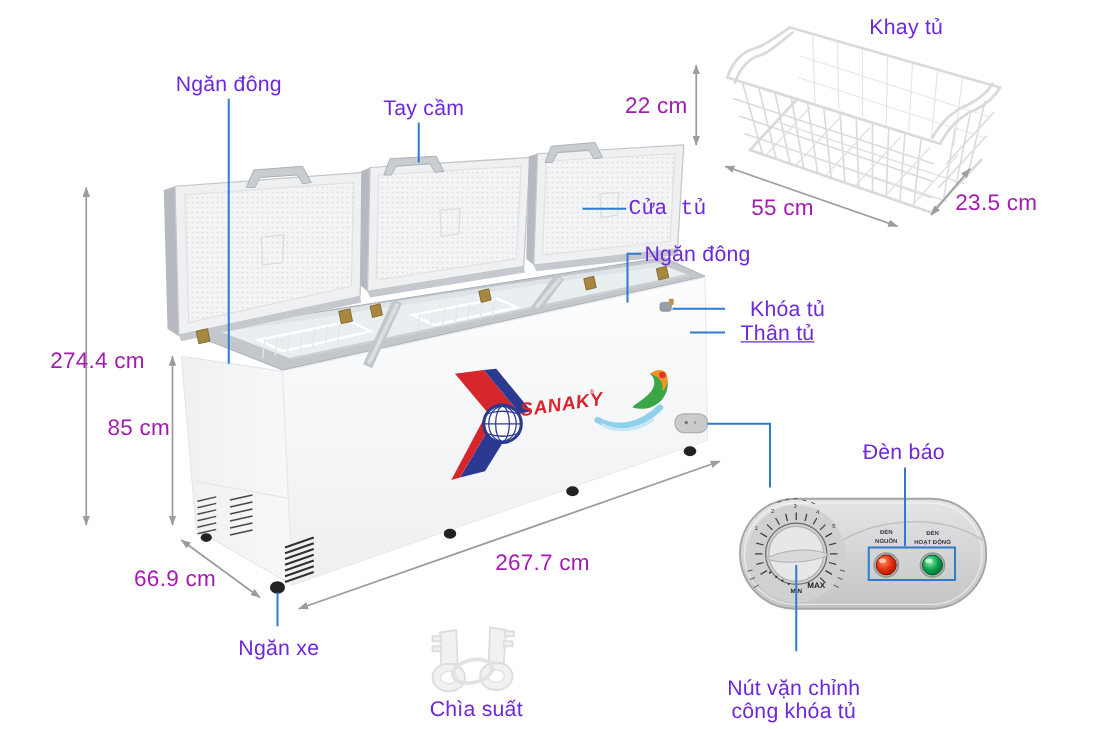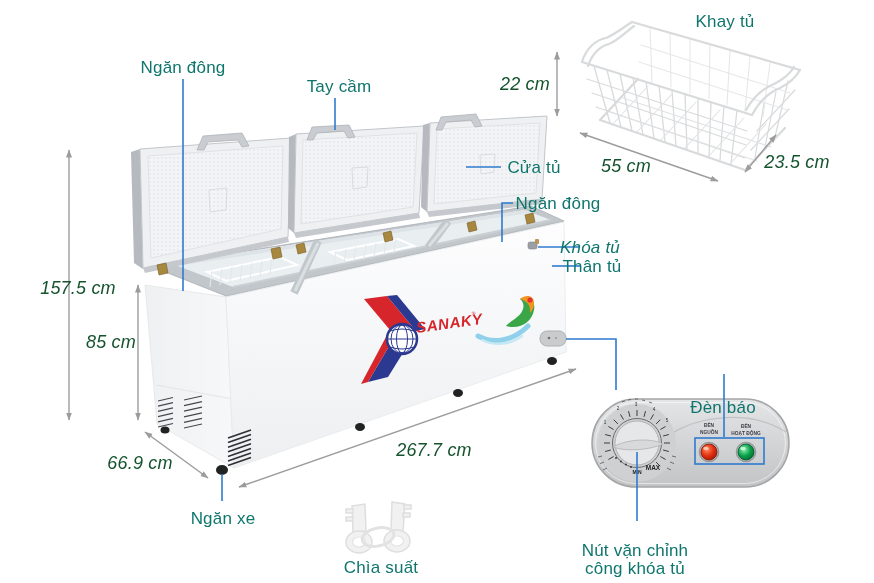--- a/index.html
+++ b/index.html
@@ -3,25 +3,25 @@
 <meta charset="utf-8">
 <style>
   html,body{margin:0;padding:0;background:#fff;}
   .stage{
     position:relative;width:874px;height:583px;background:#ffffff;overflow:hidden;
     font-family:"Liberation Sans","DejaVu Sans",sans-serif;
   }
   .stage svg{position:absolute;left:0;top:0;}
   .lbl{
     position:absolute;transform:translateX(-50%);white-space:nowrap;
-    font-size:17px;color:#0f766e;letter-spacing:.2px;
+    font-size:17px;color:#6d28d9;letter-spacing:.2px;
   }
   .dim{
     position:absolute;transform:translateX(-50%);white-space:nowrap;
-    font-size:18px;color:#14532d;letter-spacing:.2px;font-style:italic;
+    font-size:18px;color:#a21caf;letter-spacing:.2px;
   }
   .lbl-2line{text-align:center;line-height:1.05;}
 </style>
 </head>
 <body>
 
 <div class="stage">
 
 <svg width="874" height="583" viewBox="0 0 874 583">
   <defs>
@@ -378,33 +378,33 @@
     <path d="M222,474 L222,501"></path>
     <path d="M566,339 L616,339 L616,390"></path>
     <path d="M724,374 L724,437"></path>
     <path d="M637,452 L637,521"></path>
   </g>
 </svg>
 
   <div class="lbl" style="left:183px;top:58px;">Ngăn đông</div>
   <div class="lbl" style="left:339px;top:77px;">Tay cầm</div>
   <div class="lbl" style="left:725px;top:12px;">Khay tủ</div>
-  <div class="lbl" style="left:534px;top:158px;">Cửa tủ</div>
+  <div class="lbl" style="left:534px;top:158px;font-family:Liberation Mono, monospace;">Cửa tủ</div>
   <div class="lbl" style="left:558px;top:194px;">Ngăn đông</div>
-  <div class="lbl" style="left:590px;top:238px;font-style:italic;">Khóa tủ</div>
-  <div class="lbl" style="left:592px;top:257px;">Thân tủ</div>
+  <div class="lbl" style="left:630px;top:238px;">Khóa tủ</div>
+  <div class="lbl" style="left:622px;top:257px;text-decoration:underline;">Thân tủ</div>
   <div class="lbl" style="left:223px;top:509px;">Ngăn xe</div>
   <div class="lbl" style="left:381px;top:558px;">Chìa suất</div>
-  <div class="lbl" style="left:723px;top:352px;margin-top:46px;">Đèn báo</div>
+  <div class="lbl" style="left:723px;top:352px;">Đèn báo</div>
   <div class="lbl lbl-2line" style="left:635px;top:542px;text-align:center;">
     <div>Nút vặn chỉnh</div>
     <div>công khóa tủ</div>
   </div>
 
-  <div class="dim" style="left:78px;top:278px;">157.5 cm</div>
+  <div class="dim" style="left:78px;top:278px;">274.4 cm</div>
   <div class="dim" style="left:111px;top:332px;">85 cm</div>
   <div class="dim" style="left:140px;top:453px;">66.9 cm</div>
   <div class="dim" style="left:434px;top:440px;">267.7 cm</div>
   <div class="dim" style="left:525px;top:74px;">22 cm</div>
   <div class="dim" style="left:626px;top:156px;">55 cm</div>
   <div class="dim" style="left:797px;top:152px;">23.5 cm</div>
 
 </div>
 
 </body></html>

